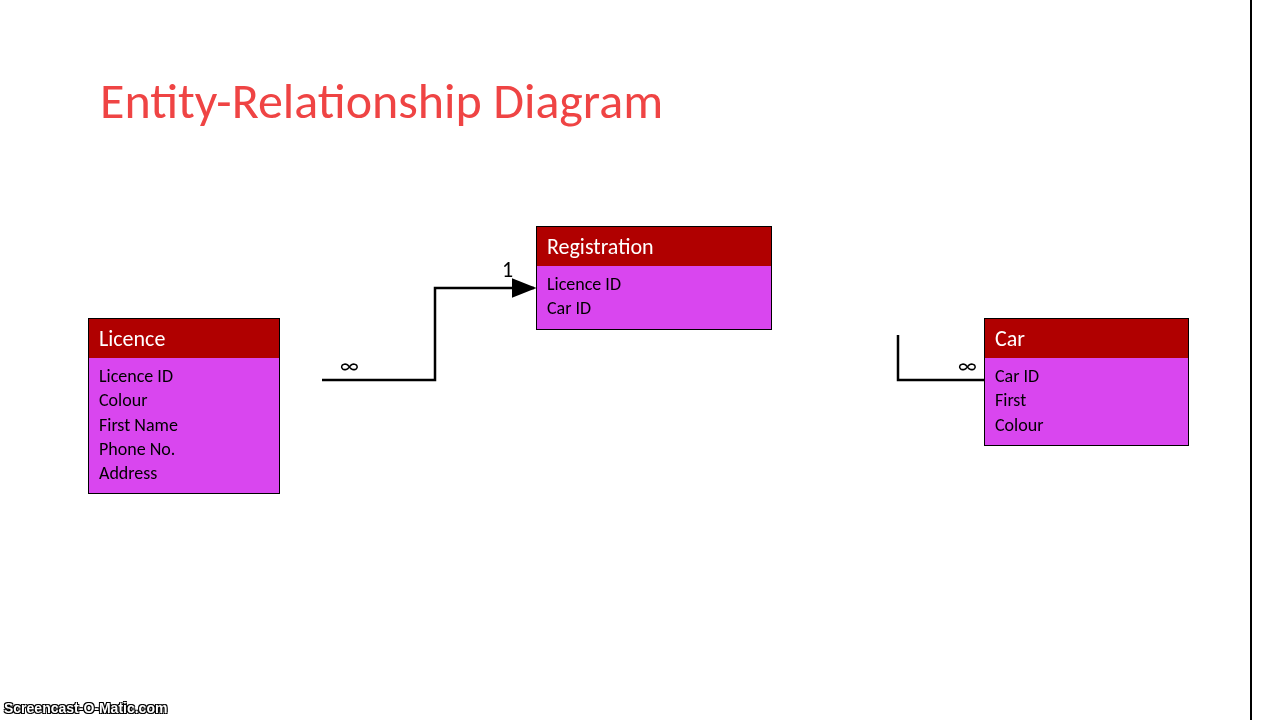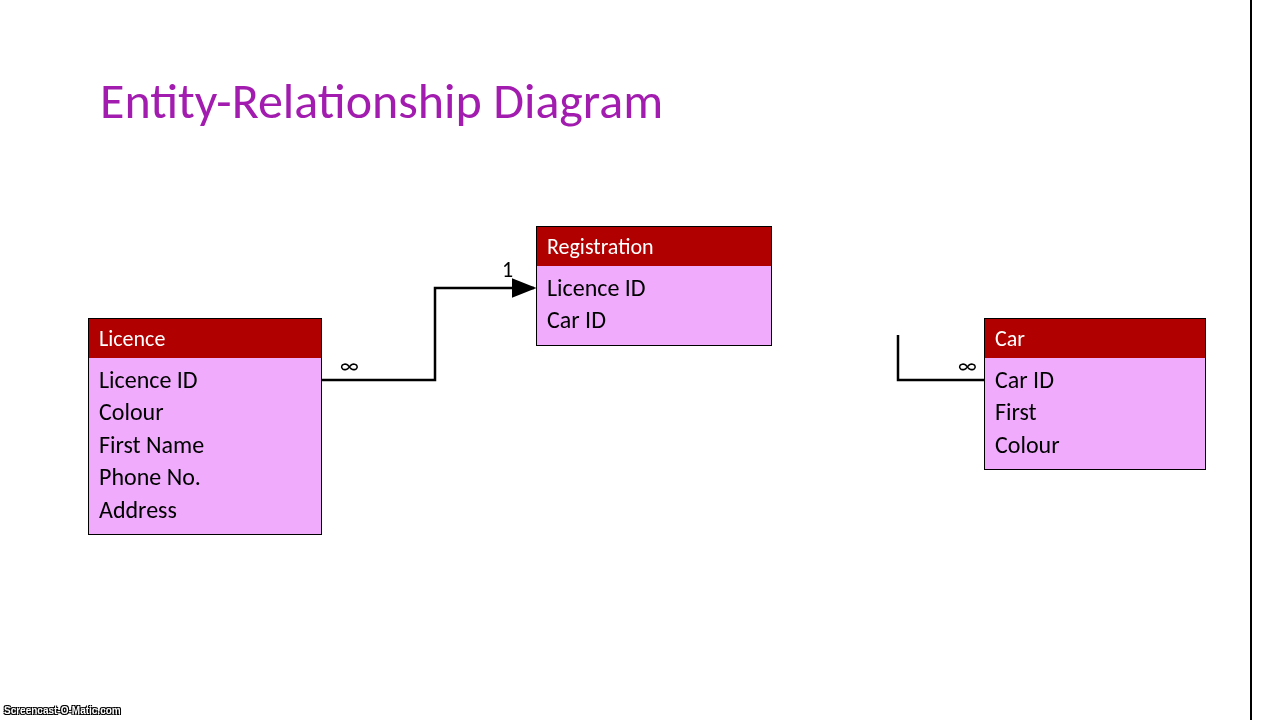--- a/index.html
+++ b/index.html
@@ -19,55 +19,55 @@
       height: 100%;
       background: #fff;
       border-left: 2px solid #000;
     }
     .title {
       position: absolute;
       left: 100px;
       top: 70px;
       font-size: 50px;
       font-weight: 400;
-      color: #a21caf;
+      color: #ef4444;
     }
     .entity {
       position: absolute;
       border: 1.5px solid #000;
-      background: #f0abfc;
+      background: #d946ef;
     }
     .entity-header {
       background: #b00000;
       color: #fff;
       padding: 6px 10px;
       font-size: 22px;
       font-weight: 400;
     }
     .entity-body {
       padding: 6px 10px 8px 10px;
     }
     .entity-field {
-      font-size: 24px;
+      font-size: 18px;
       color: #000;
       line-height: 1.35;
     }
-    .licence { left: 88px; top: 318px; width: 234px; }
+    .licence { left: 88px; top: 318px; width: 192px; }
     .registration { left: 536px; top: 226px; width: 236px; }
-    .car { left: 984px; top: 318px; width: 222px; }
+    .car { left: 984px; top: 318px; width: 205px; }
     .cardinality {
       position: absolute;
       font-size: 22px;
       color: #000;
     }
     .watermark {
       position: absolute;
       left: 4px;
       bottom: 4px;
-      font-size: 10px;
+      font-size: 14px;
       color: #fff;
       font-weight: bold;
       text-shadow: -1px -1px 0 #000, 1px -1px 0 #000, -1px 1px 0 #000, 1px 1px 0 #000;
       font-family: Arial, sans-serif;
     }
     svg.connectors {
       position: absolute;
       left: 0;
       top: 0;
       width: 1280px;

